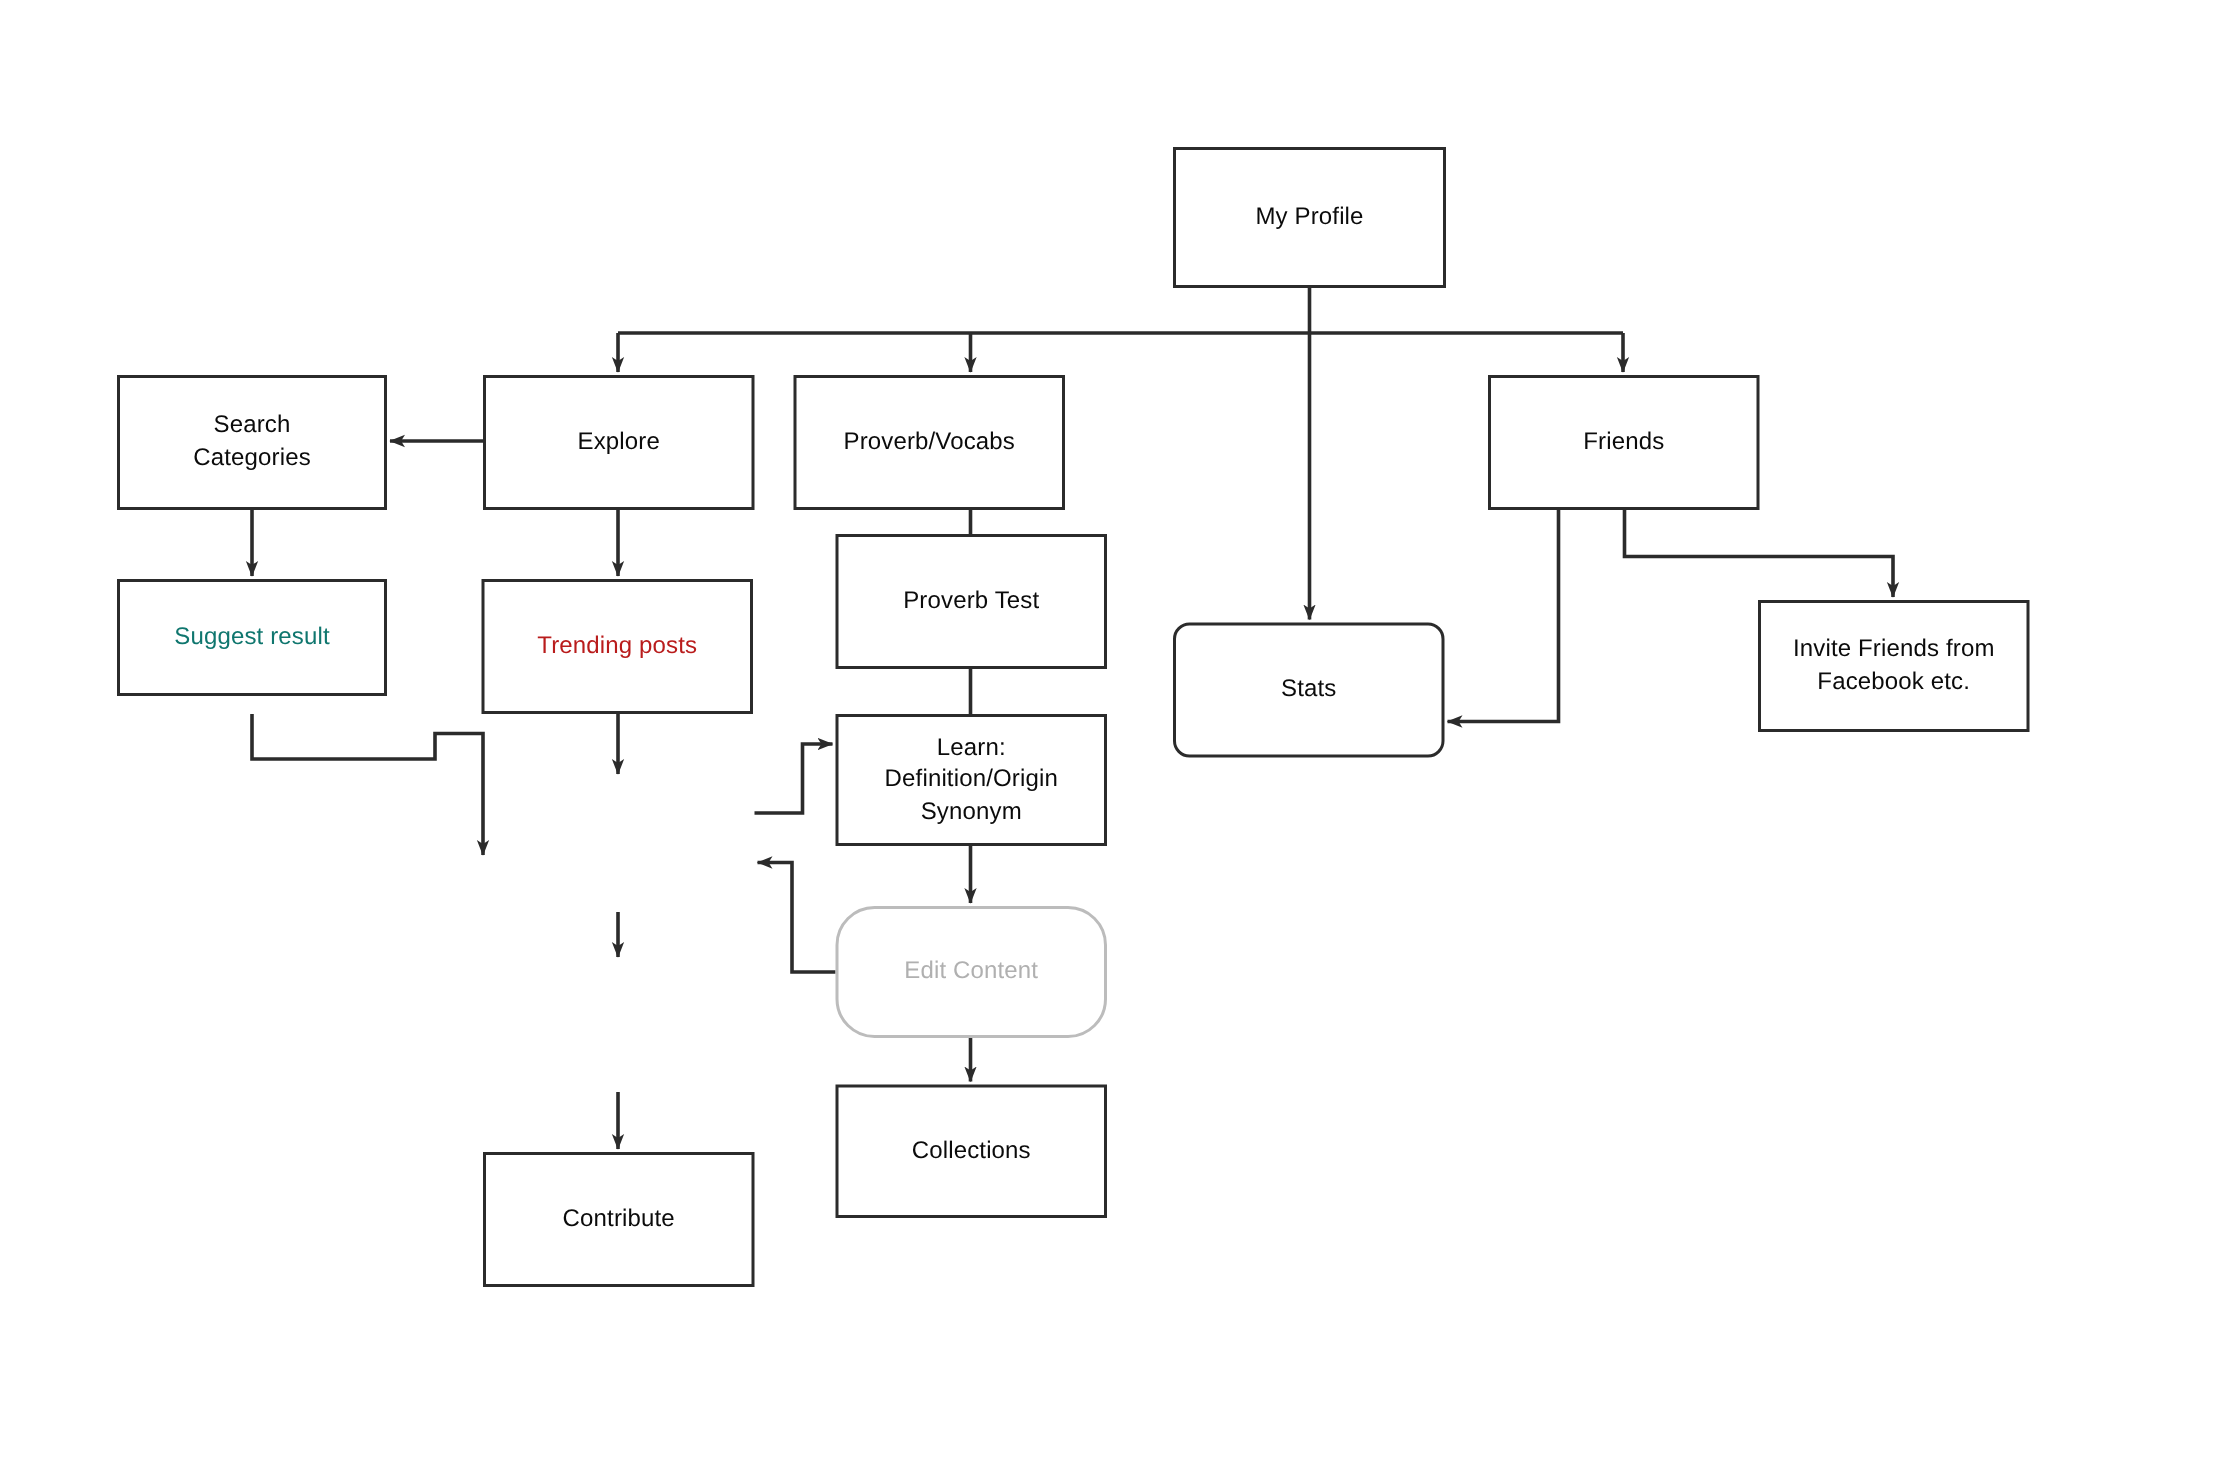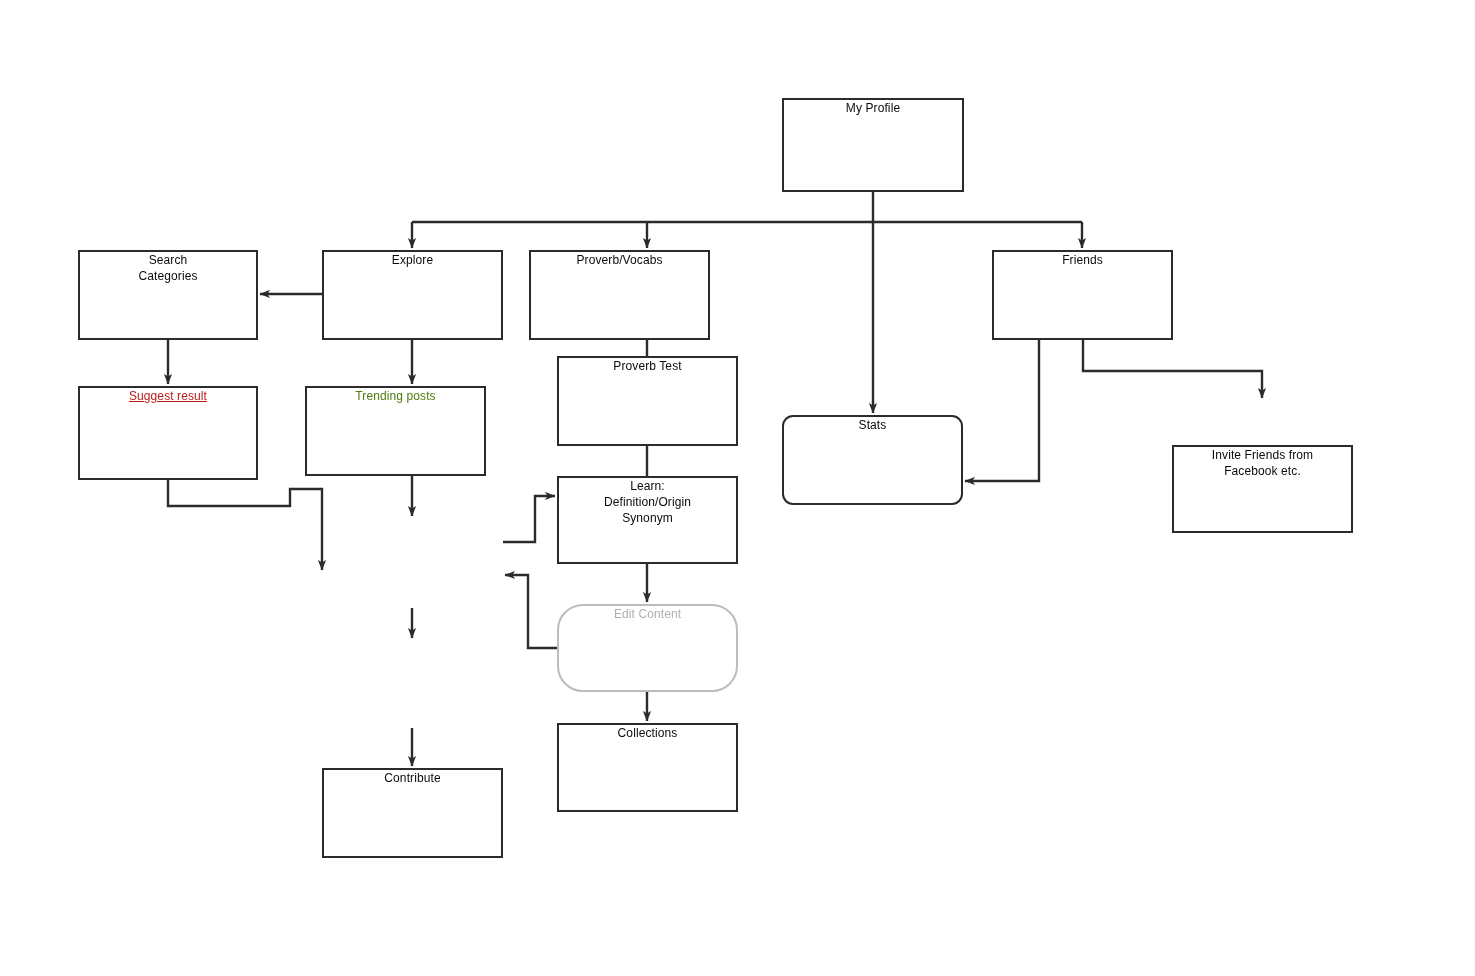--- a/index.html
+++ b/index.html
@@ -23,24 +23,25 @@
     top: 0;
     width: 1475px;
     height: 976px;
   }
   .node {
     position: absolute;
     box-sizing: border-box;
     background: #ffffff;
     border: 2px solid #2b2b2b;
     display: flex;
+    align-items: center;
     justify-content: center;
     text-align: center;
     color: #0b0b0b;
-    font-size: 12px;
+    font-size: 16px;
     line-height: 1.35;
     letter-spacing: 0.1px;
     z-index: 2;
   }
   .node.muted {
     border-color: #bcbcbc;
     color: #b0b0b0;
     border-radius: 26px;
   }
   .node .label {
@@ -93,33 +94,33 @@
   </div>
   <div class="node" style="left: 322px; top: 250px; width: 181px; height: 90px; border-color: rgb(43, 43, 43); color: rgb(11, 11, 11);">
     <span class="label">Explore</span>
   </div>
   <div class="node" style="left: 529px; top: 250px; width: 181px; height: 90px; border-color: rgb(43, 43, 43); color: rgb(11, 11, 11);">
     <span class="label">Proverb/Vocabs</span>
   </div>
   <div class="node" style="left: 992px; top: 250px; width: 181px; height: 90px; border-color: rgb(43, 43, 43); color: rgb(11, 11, 11);">
     <span class="label">Friends</span>
   </div>
-  <div class="node" style="left: 78px; top: 386px; width: 180px; height: 94px; border-color: rgb(43, 43, 43); color: #b91c1c; text-decoration: underline;">
+  <div class="node" style="left: 78px; top: 386px; width: 180px; height: 78px; border-color: rgb(43, 43, 43); color: #0f766e;">
     <span class="label">Suggest result</span>
   </div>
-  <div class="node" style="left: 305px; top: 386px; width: 181px; height: 90px; border-color: rgb(43, 43, 43); color: #4d7c0f;">
+  <div class="node" style="left: 321px; top: 386px; width: 181px; height: 90px; border-color: rgb(43, 43, 43); color: #b91c1c;">
     <span class="label">Trending posts</span>
   </div>
   <div class="node" style="left: 557px; top: 356px; width: 181px; height: 90px; border-color: rgb(43, 43, 43); color: rgb(11, 11, 11);">
     <span class="label">Proverb Test</span>
   </div>
   <div class="node" style="left: 782px; top: 415px; width: 181px; height: 90px; border-color: rgb(43, 43, 43); color: rgb(11, 11, 11); border-radius: 11px;">
     <span class="label">Stats</span>
   </div>
-  <div class="node" style="left: 1172px; top: 400px; width: 181px; height: 88px; border-color: rgb(43, 43, 43); color: rgb(11, 11, 11); margin-top: 45px;">
+  <div class="node" style="left: 1172px; top: 400px; width: 181px; height: 88px; border-color: rgb(43, 43, 43); color: rgb(11, 11, 11);">
     <span class="label">Invite Friends from
 Facebook etc.</span>
   </div>
   <div class="node" style="left: 557px; top: 476px; width: 181px; height: 88px; border-color: rgb(43, 43, 43); color: rgb(11, 11, 11);">
     <span class="label">Learn:
 Definition/Origin
 Synonym</span>
   </div>
   <div class="node muted" style="left: 557px; top: 604px; width: 181px; height: 88px; border-color: rgb(188, 188, 188); color: rgb(176, 176, 176);">
     <span class="label">Edit Content</span>

